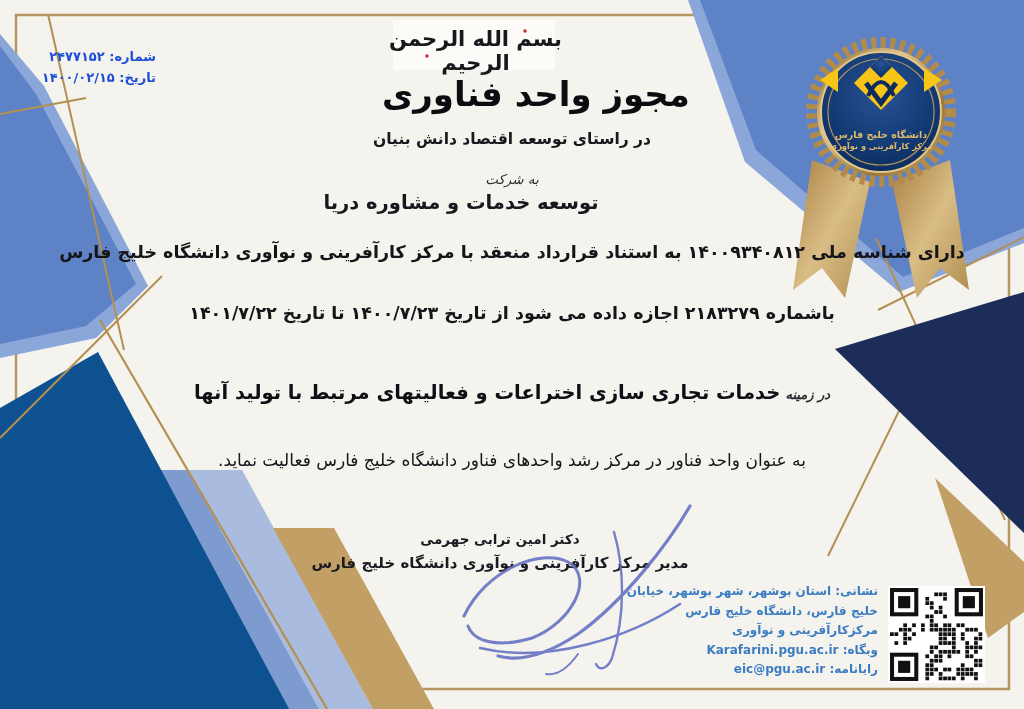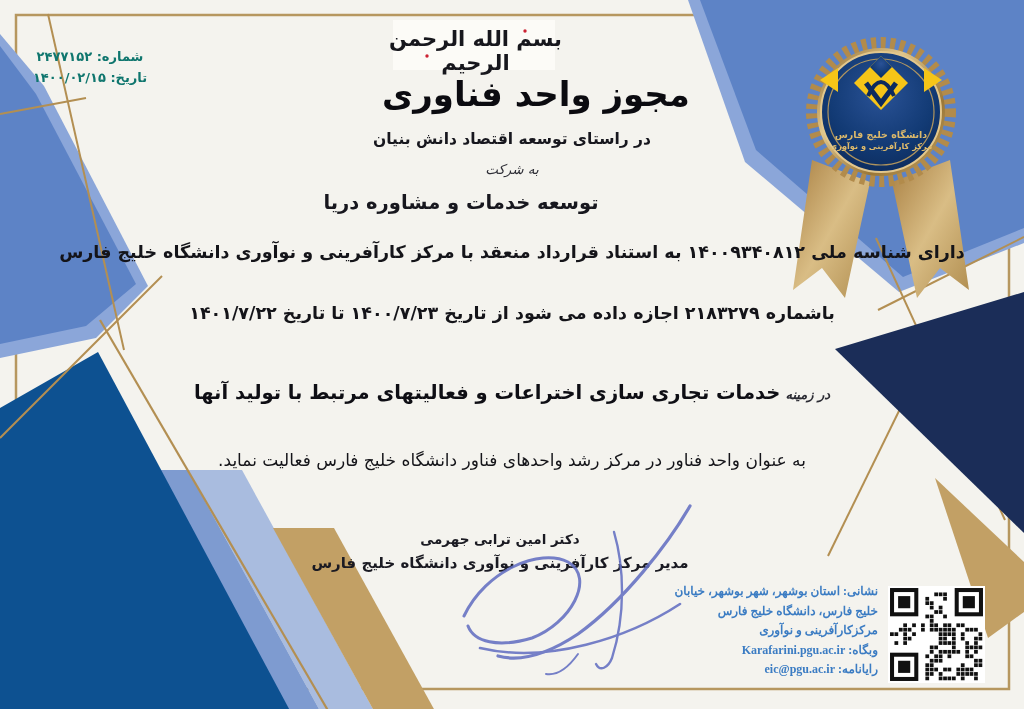--- a/index.html
+++ b/index.html
@@ -5,39 +5,39 @@
   html,body{margin:0;padding:0;background:#888;}
   .stage{position:relative;width:1024px;height:709px;overflow:hidden;background:#f4f3ee;
          direction:rtl;font-family:"DejaVu Sans",sans-serif;color:#17171e;}
   svg{display:block;}
   .bg{position:absolute;left:0;top:0;z-index:1;}
   .badge-svg{position:absolute;left:770px;top:8px;z-index:3;}
   .badge-text{position:absolute;left:811px;top:128px;width:140px;text-align:center;z-index:4;color:#dcb96b;}
   .badge-l1{font-size:9.5px;font-weight:700;line-height:13px;}
   .badge-l2{font-size:8.2px;font-weight:600;line-height:11px;}
   .txt{position:absolute;z-index:10;}
-  .meta{left:24px;top:46px;width:132px;text-align:center;font-size:13px;font-weight:700;line-height:1.65;color:#0f766e;}
+  .meta{left:24px;top:46px;width:132px;text-align:right;font-size:13px;font-weight:700;line-height:1.65;color:#1d4ed8;}
   .bismillah{left:378px;top:27px;width:195px;text-align:center;font-size:21px;font-weight:600;color:#17171d;}
   .title{left:0;top:74px;width:1024px;text-align:center;font-size:34px;font-weight:800;color:#0b0b10;margin:0;padding-left:24px;}
   .subtitle{left:0;top:130px;width:1024px;text-align:center;font-size:15.5px;font-weight:700;}
-  .tocompany{left:0;top:161px;width:1024px;text-align:center;font-size:13.5px;font-style:italic;font-weight:500;color:#2e2e36;}
+  .tocompany{left:0;top:171px;width:1024px;text-align:center;font-size:13.5px;font-style:italic;font-weight:500;color:#2e2e36;}
   .company{left:0;top:191px;width:922px;text-align:center;font-size:19.5px;font-weight:800;}
   .p{left:20px;width:984px;text-align:center;font-weight:600;font-size:17.5px;color:#141419;}
   .p1{top:242px;text-align:center;} .p2{top:303px;}
   .field{left:20px;top:381px;width:984px;text-align:center;}
   .field-label{font-size:13px;font-weight:600;color:#2a2a32;font-style:italic;}
   .field-value{font-size:19.5px;font-weight:800;color:#0e0e14;}
   .p3{top:450px;font-weight:500;font-size:17px;}
   .sig{left:310px;top:531px;width:380px;text-align:center;color:#1a1a22;}
   .sig-name{font-size:13.5px;font-weight:700;margin-bottom:7px;}
   .sig-role{font-size:15px;font-weight:700;}
   .signature-ink{position:absolute;left:428px;top:496px;z-index:12;}
   .validity{left:315px;top:652px;width:280px;text-align:center;font-size:12px;font-weight:600;color:#26262e;}
   .contact{left:626px;top:582px;width:252px;text-align:right;font-size:12px;font-weight:600;
-           line-height:19.6px;color:#3b7cc3;font-family:Liberation Serif, serif;}
+           line-height:19.6px;color:#3b7cc3;}
   .qr{position:absolute;left:888px;top:585px;z-index:10;}
 </style>
 </head>
 <body>
 
 <div class="stage">
 
   <svg class="bg" width="1024" height="709" viewBox="0 0 1024 709">
 
     <rect x="16" y="15" width="993" height="674" fill="none" stroke="#b6975f" stroke-width="2.5"></rect>

